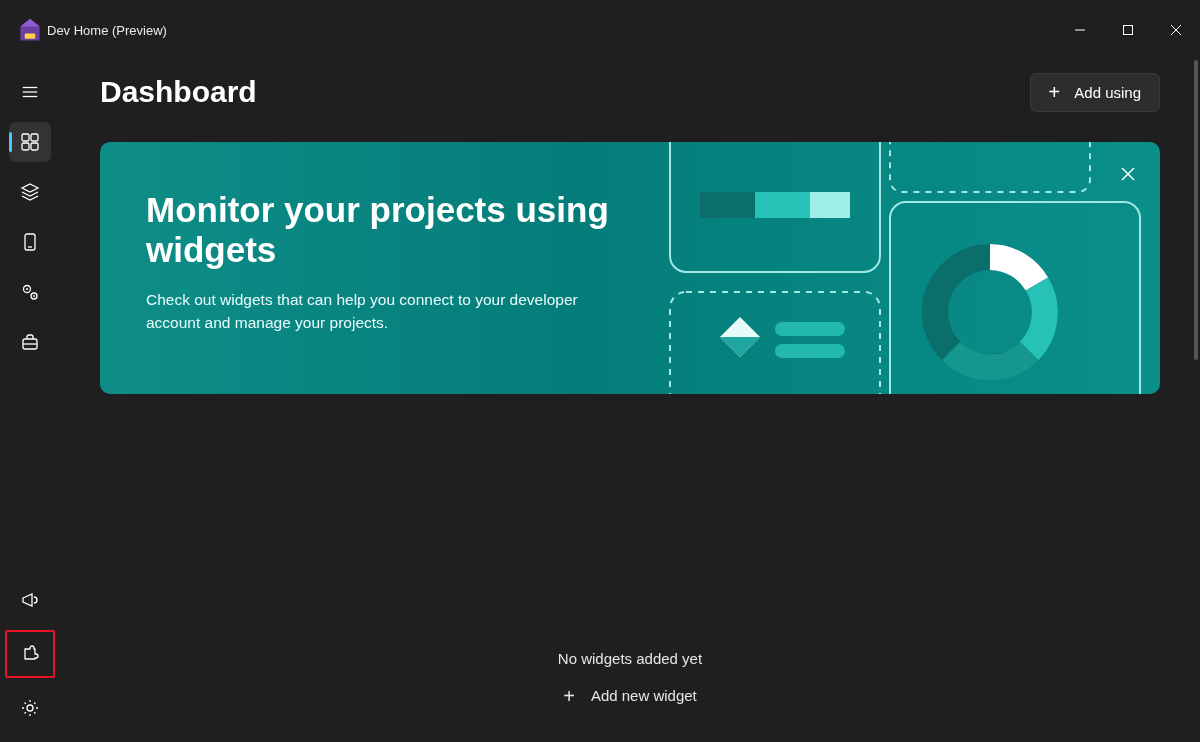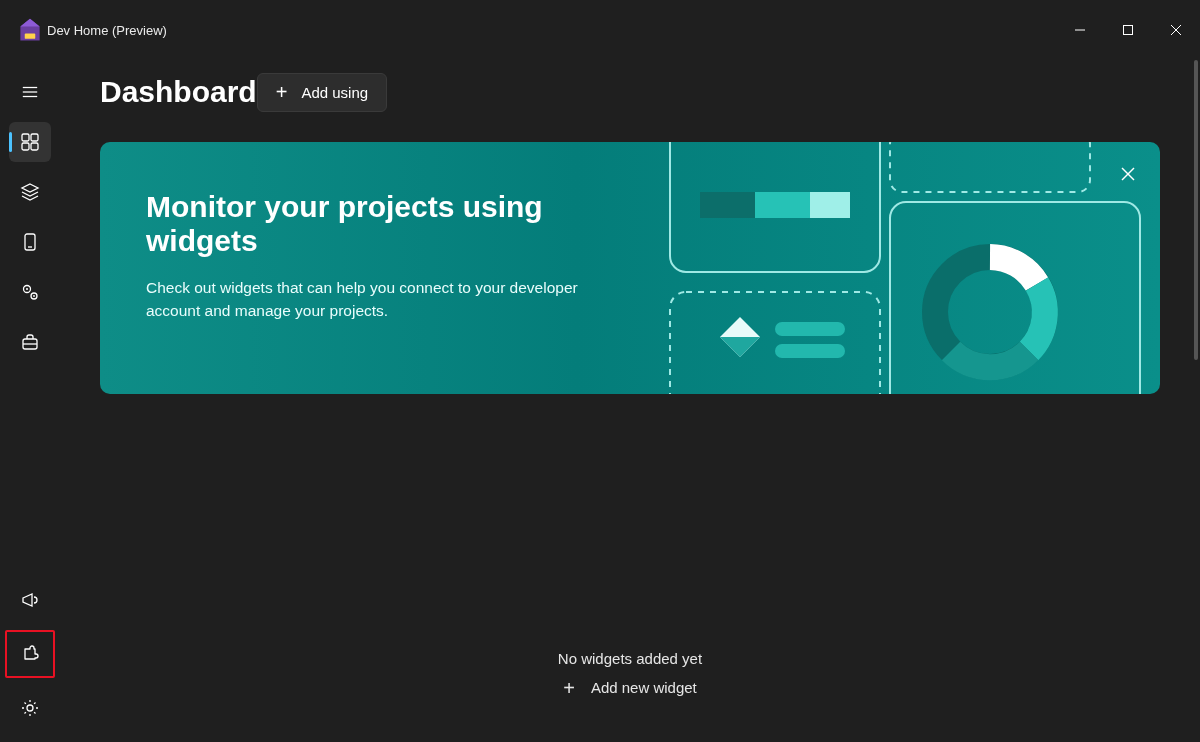--- a/index.html
+++ b/index.html
@@ -20,37 +20,37 @@
     .sidebar-top, .sidebar-bottom { display: flex; flex-direction: column; gap: 10px; align-items: center; }
     .side-item { width: 42px; height: 40px; display: flex; align-items: center; justify-content: center; border-radius: 6px; position: relative; }
     .side-item.active { background: #333333; }
     .side-item.active::before { content:""; position:absolute; left:0; top:10px; bottom:10px; width:3px; border-radius:2px; background:#4cc2ff; }
     .side-item svg { width: 20px; height: 20px; }
     .hamburger { width:42px; height:40px; display:flex; align-items:center; justify-content:center; }
     .highlight-box { border: 2px solid #e81123; border-radius: 2px; padding: 2px; }
 
     
     .main { flex: 1; padding: 0 40px 0 40px; position: relative; }
-    .header-row { display:flex; align-items:center; height: 64px; }
+    .header-row { display:flex; align-items:center; justify-content:space-between; height: 64px; }
     .page-title { font-size: 30px; font-weight: 600; }
     .add-widget-btn { background: #2d2d2d; border: 1px solid #3a3a3a; border-radius: 6px; padding: 10px 18px; display:flex; align-items:center; gap:14px; font-size:15px; color:#fff; }
     .add-widget-btn .plus { font-size: 20px; font-weight: 300; line-height: 0; }
 
     
     .banner { position: relative; margin-top: 18px; background: linear-gradient(90deg, #0e8d87 0%, #047d7a 45%, #0a8f8a 100%); border-radius: 10px; height: 252px; overflow: hidden; display:flex; }
     .banner-left { padding: 48px 30px 30px 46px; max-width: 560px; }
-    .banner-title { font-size: 30px; font-weight:600; color: #fff; margin-bottom: 18px; }
+    .banner-title { font-size: 35px; font-weight:600; color: #fff; margin-bottom: 18px; }
     .banner-body { font-size: 15.5px; color: #e9fdfc; line-height: 1.5; margin-bottom: 48px; max-width: 520px;}
     .learn-more { background: rgba(255,255,255,0.15); border: none; color:#fff; padding: 10px 22px; border-radius: 5px; font-size: 15px; }
     .banner-close { position:absolute; top:18px; right:18px; width:28px; height:28px; display:flex; align-items:center; justify-content:center; }
     .banner-close svg { width:14px; height:14px; }
     .banner-art { position:absolute; right:0; top:0; bottom:0; width:500px; }
 
     
-    .empty-state { position:absolute; left:0; right:0; top: 590px; display:flex; flex-direction:column; align-items:center; gap:12px; }
+    .empty-state { position:absolute; left:0; right:0; top: 590px; display:flex; flex-direction:column; align-items:center; gap:20px; }
     .empty-text { font-size: 15px; color: #e6e6e6; }
     .add-new-row { display:flex; align-items:center; gap:16px; color:#e6e6e6; font-size:15px; }
     .add-new-row .plus { font-size: 20px; font-weight:300; line-height:0; }
 
     .scrollbar-track { position:absolute; right:2px; top:60px; bottom:8px; width:4px; background: transparent; }
     .scrollbar-thumb { position:absolute; top:0; width:4px; height:300px; border-radius:3px; background:#555; }
   </style>
 </head>
 <body>
 

